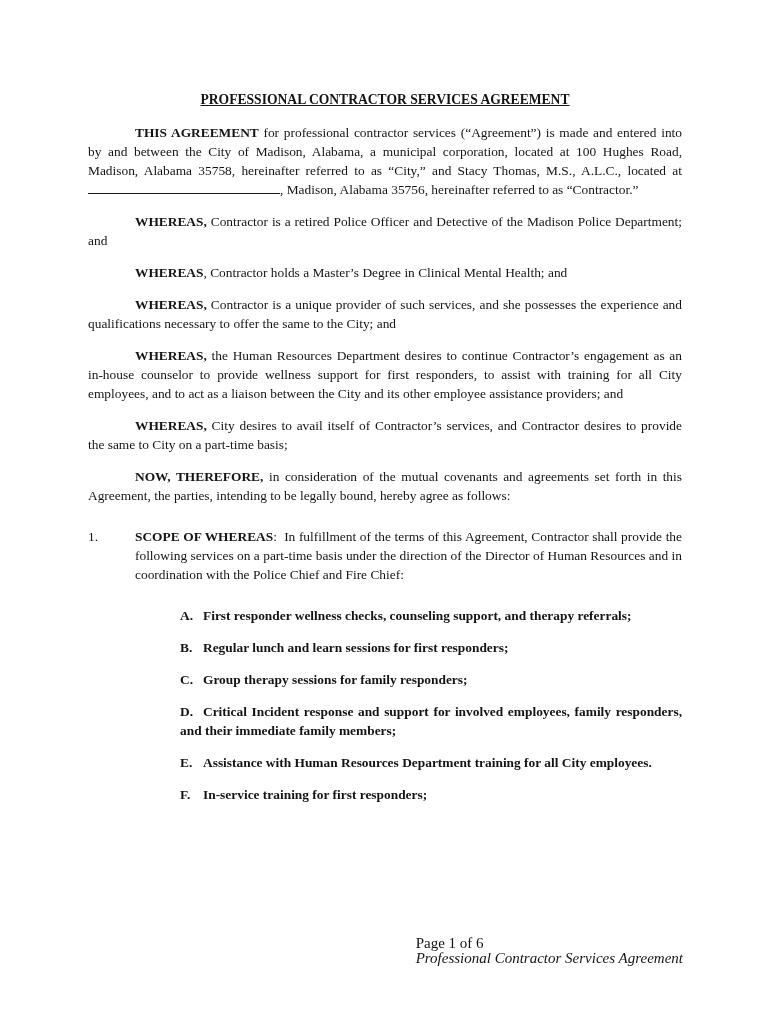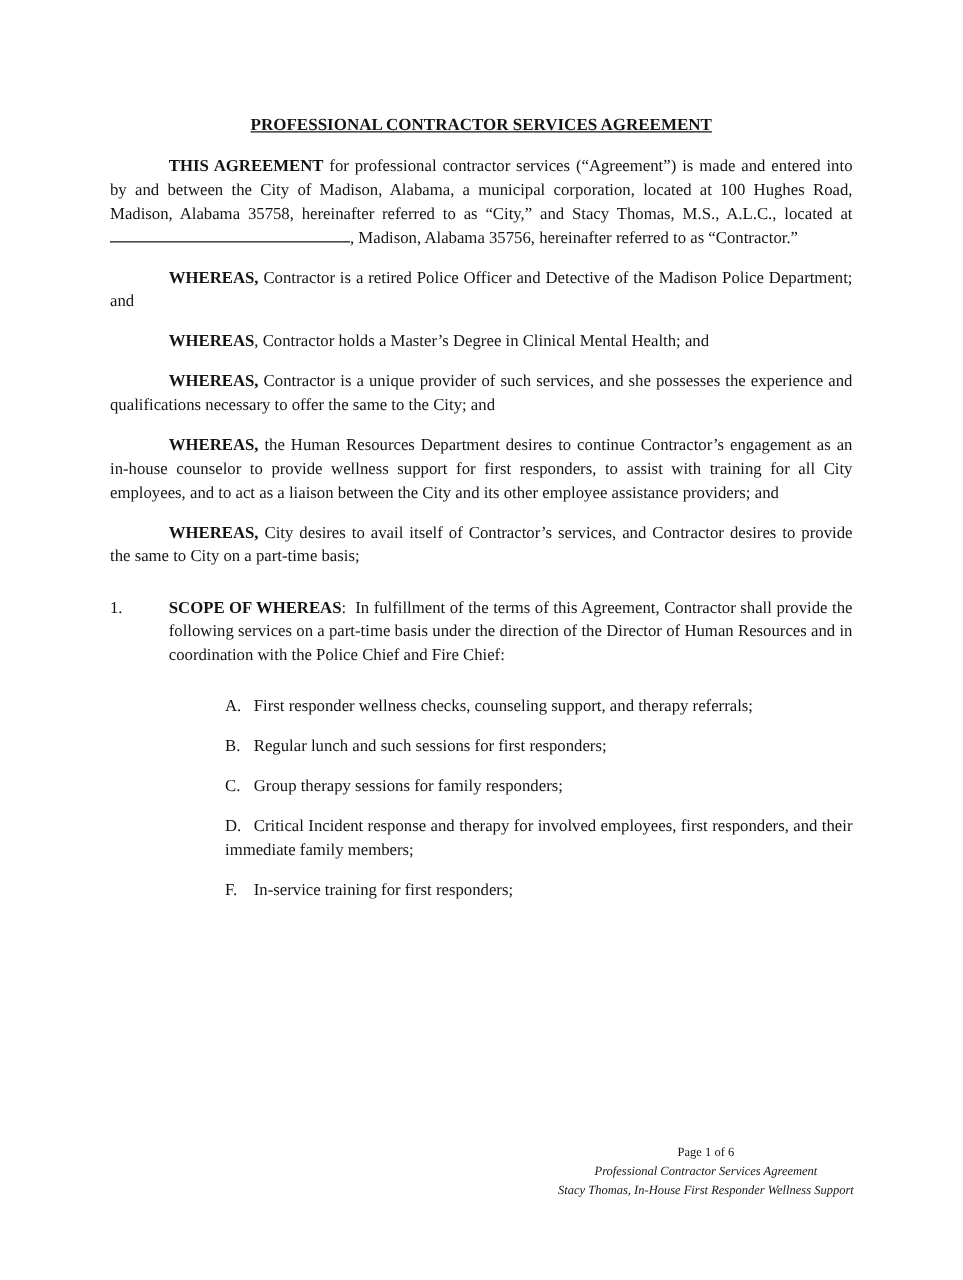--- a/index.html
+++ b/index.html
@@ -52,31 +52,32 @@
     margin: 22px 0 22px 0;
   }
   .sec-num {
     position: absolute;
     left: 0;
     top: 0;
   }
   .list-item {
     margin: 0 0 13px 92px;
     text-align: justify;
+    font-weight: bold;
   }
   .item-label {
     display: inline-block;
     width: 23px;
   }
   .footer {
     position: absolute;
     right: 87px;
-    top: 915px;
-    text-align: center;
-    font-size: 10px;
+    top: 936px;
+    text-align: left;
+    font-size: 15px;
     line-height: 15px;
   }
   .footer .em { font-style: italic; }
 </style>
 </head>
 <body>
 
 <div class="page">
   <div class="content">
 
@@ -87,36 +88,37 @@
     <p class="para"><b>WHEREAS,</b><span> Contractor is a retired Police Officer and Detective of the Madison Police Department; and</span></p>
 
     <p class="para"><b>WHEREAS</b><span>, Contractor holds a Master’s Degree in Clinical Mental Health; and</span></p>
 
     <p class="para"><b>WHEREAS,</b><span> Contractor is a unique provider of such services, and she possesses the experience and qualifications necessary to offer the same to the City; and</span></p>
 
     <p class="para"><b>WHEREAS,</b><span> the Human Resources Department desires to continue Contractor’s engagement as an in-house counselor to provide wellness support for first responders, to assist with training for all City employees, and to act as a liaison between the City and its other employee assistance providers; and</span></p>
 
     <p class="para"><b>WHEREAS,</b><span> City desires to avail itself of Contractor’s services, and Contractor desires to provide the same to City on a part-time basis;</span></p>
 
+    <p class="para"><b>NOW, THEREFORE,</b><span> in consideration of the mutual covenants and agreements set forth in this Agreement, the parties, intending to be legally bound, hereby agree as follows:</span></p>
 
     <div class="section">
       <span class="sec-num">1.</span><b>SCOPE OF WHEREAS</b><span>:&nbsp; In fulfillment of the terms of this Agreement, Contractor shall provide the following services on a part-time basis under the direction of the Director of Human Resources and in coordination with the Police Chief and Fire Chief:</span>
     </div>
 
     <p class="list-item"><span class="item-label">A.</span><span>First responder wellness checks, counseling support, and therapy referrals;</span></p>
 
-    <p class="list-item"><span class="item-label">B.</span><span>Regular lunch and such sessions for first responders;</span></p>
+    <p class="list-item"><span class="item-label">B.</span><span>Regular lunch and learn sessions for first responders;</span></p>
 
     <p class="list-item"><span class="item-label">C.</span><span>Group therapy sessions for family responders;</span></p>
 
-    <p class="list-item"><span class="item-label">D.</span><span>Critical Incident response and therapy for involved employees, first responders, and their immediate family members;</span></p>
+    <p class="list-item"><span class="item-label">D.</span><span>Critical Incident response and support for involved employees, family responders, and their immediate family members;</span></p>
 
+    <p class="list-item"><span class="item-label">E.</span><span>Assistance with Human Resources Department training for all City employees.</span></p>
 
     <p class="list-item"><span class="item-label">F.</span><span>In-service training for first responders;</span></p>
 
   </div>
 
   <div class="footer">
     <div>Page 1 of 6</div>
     <div class="em">Professional Contractor Services Agreement</div>
-    <div class="em">Stacy Thomas, In-House First Responder Wellness Support</div>
   </div>
 </div>
 
 </body></html>

